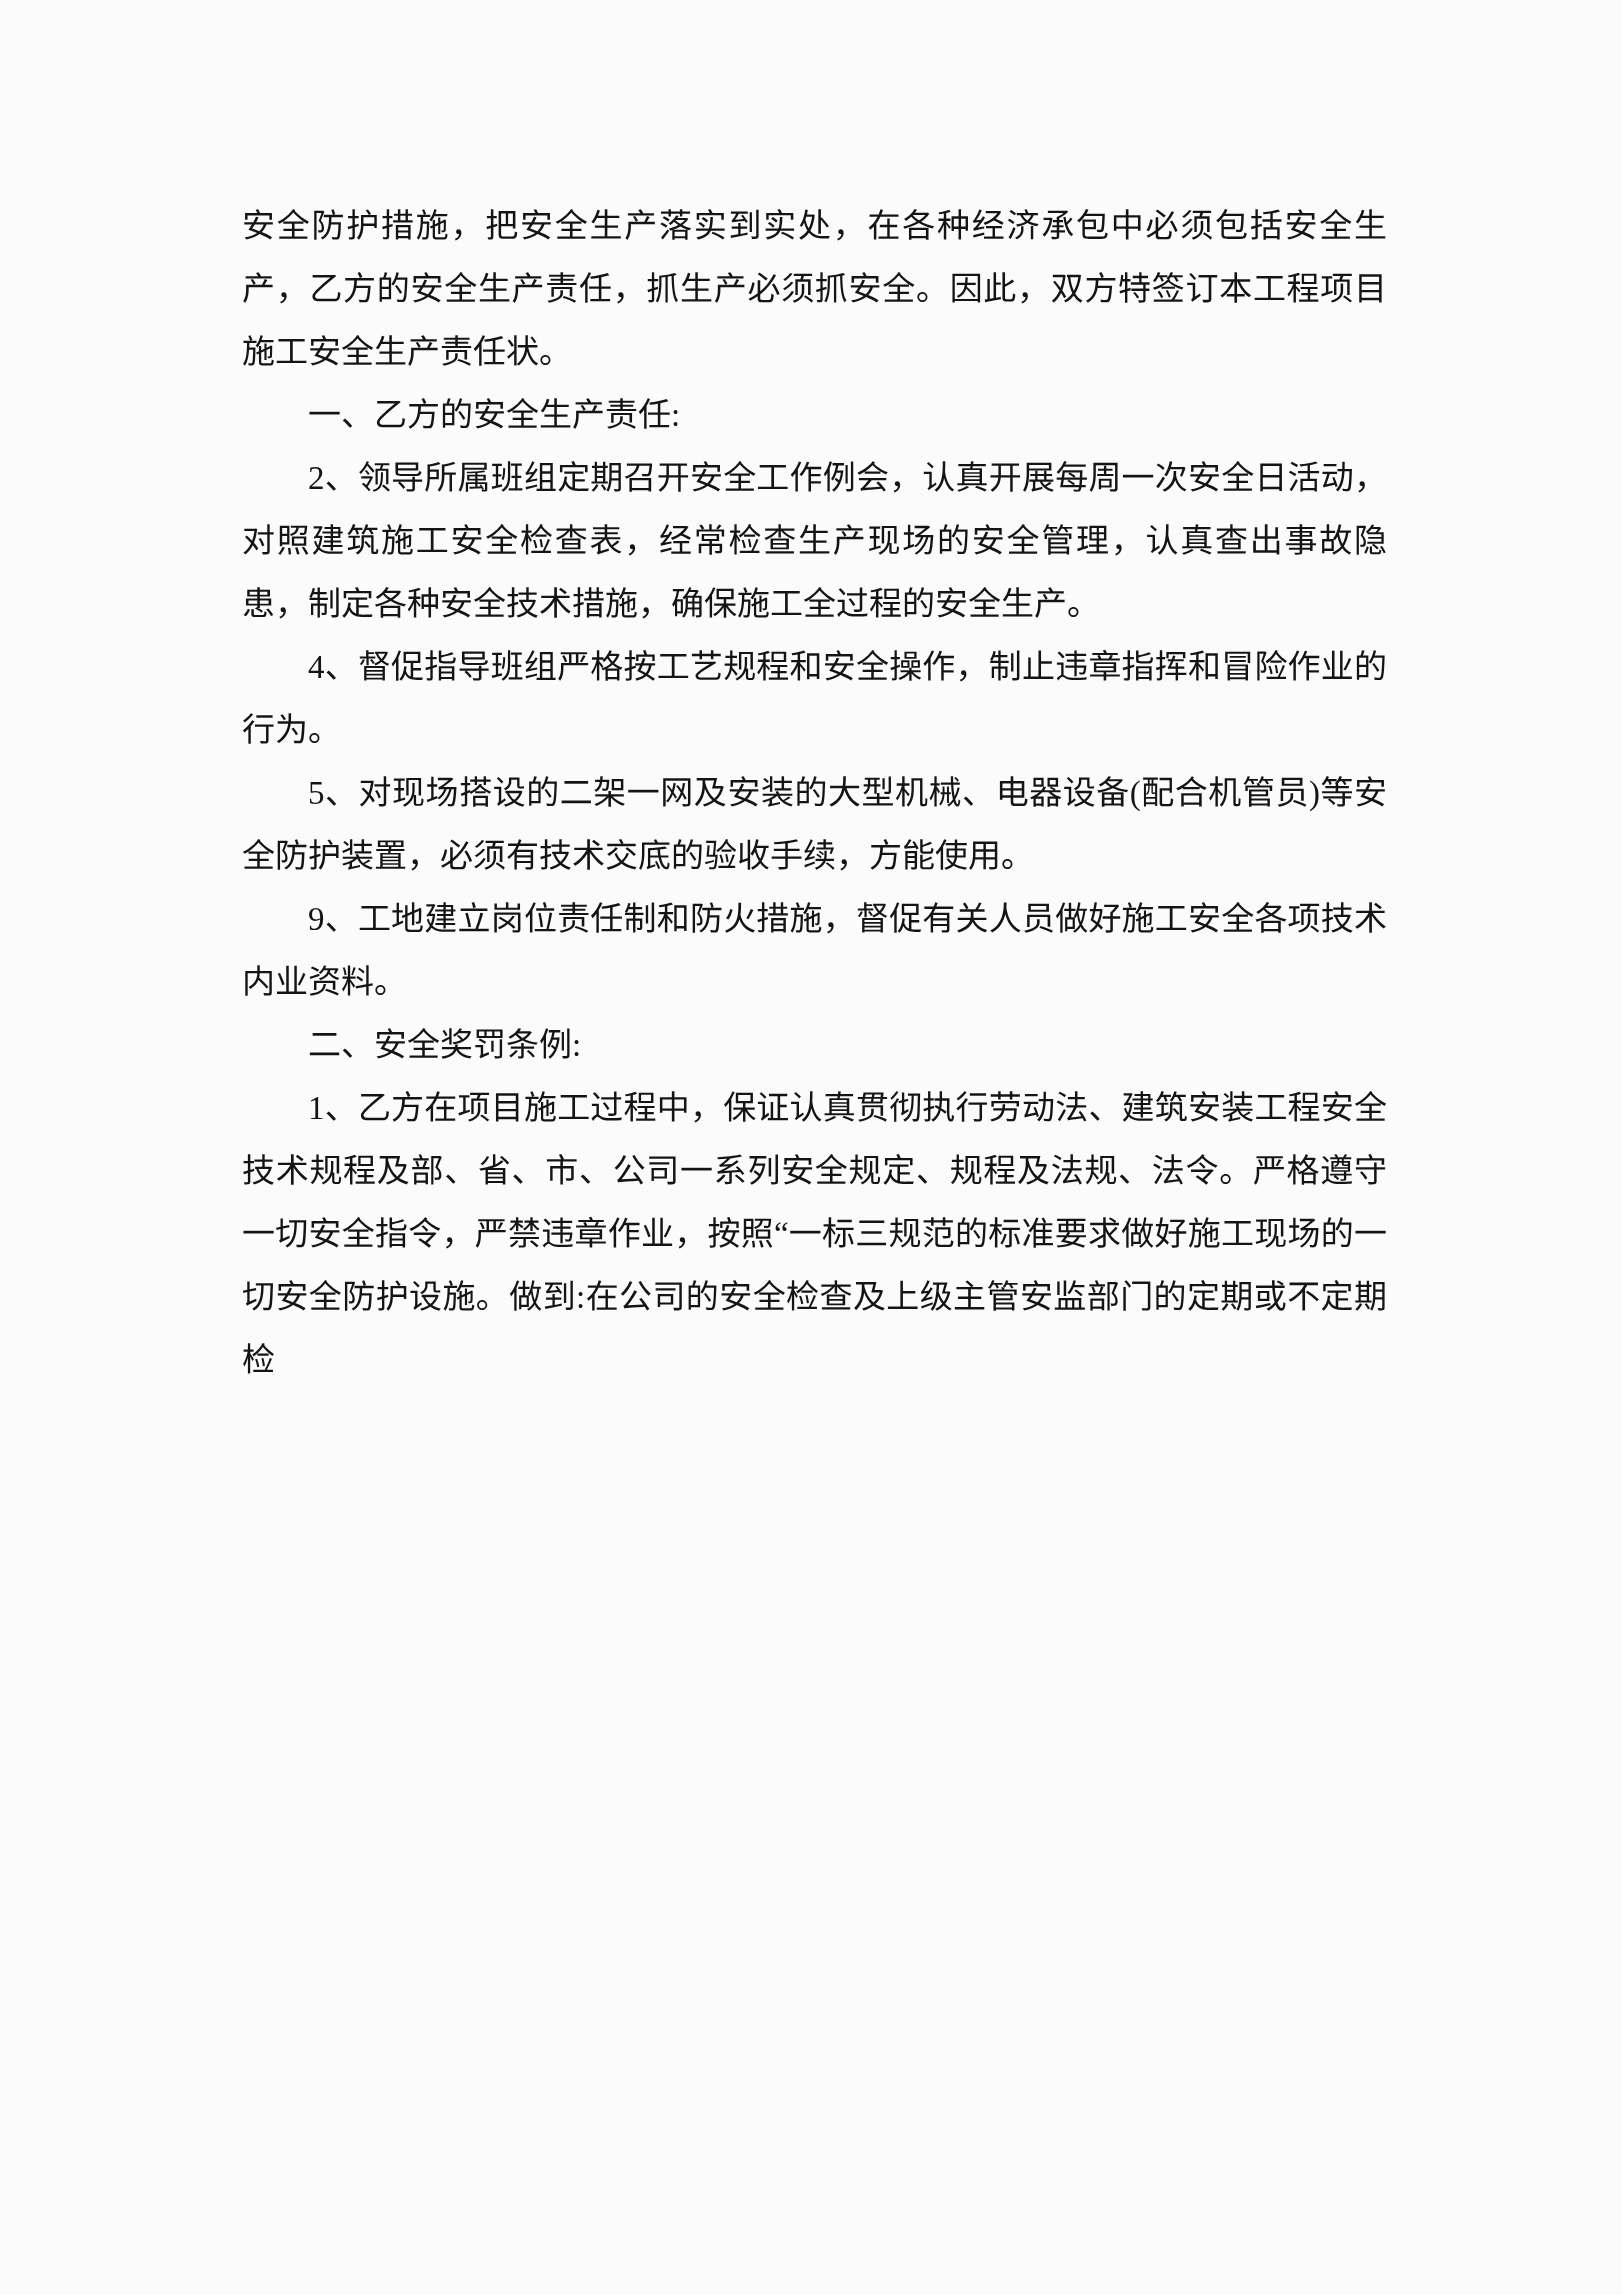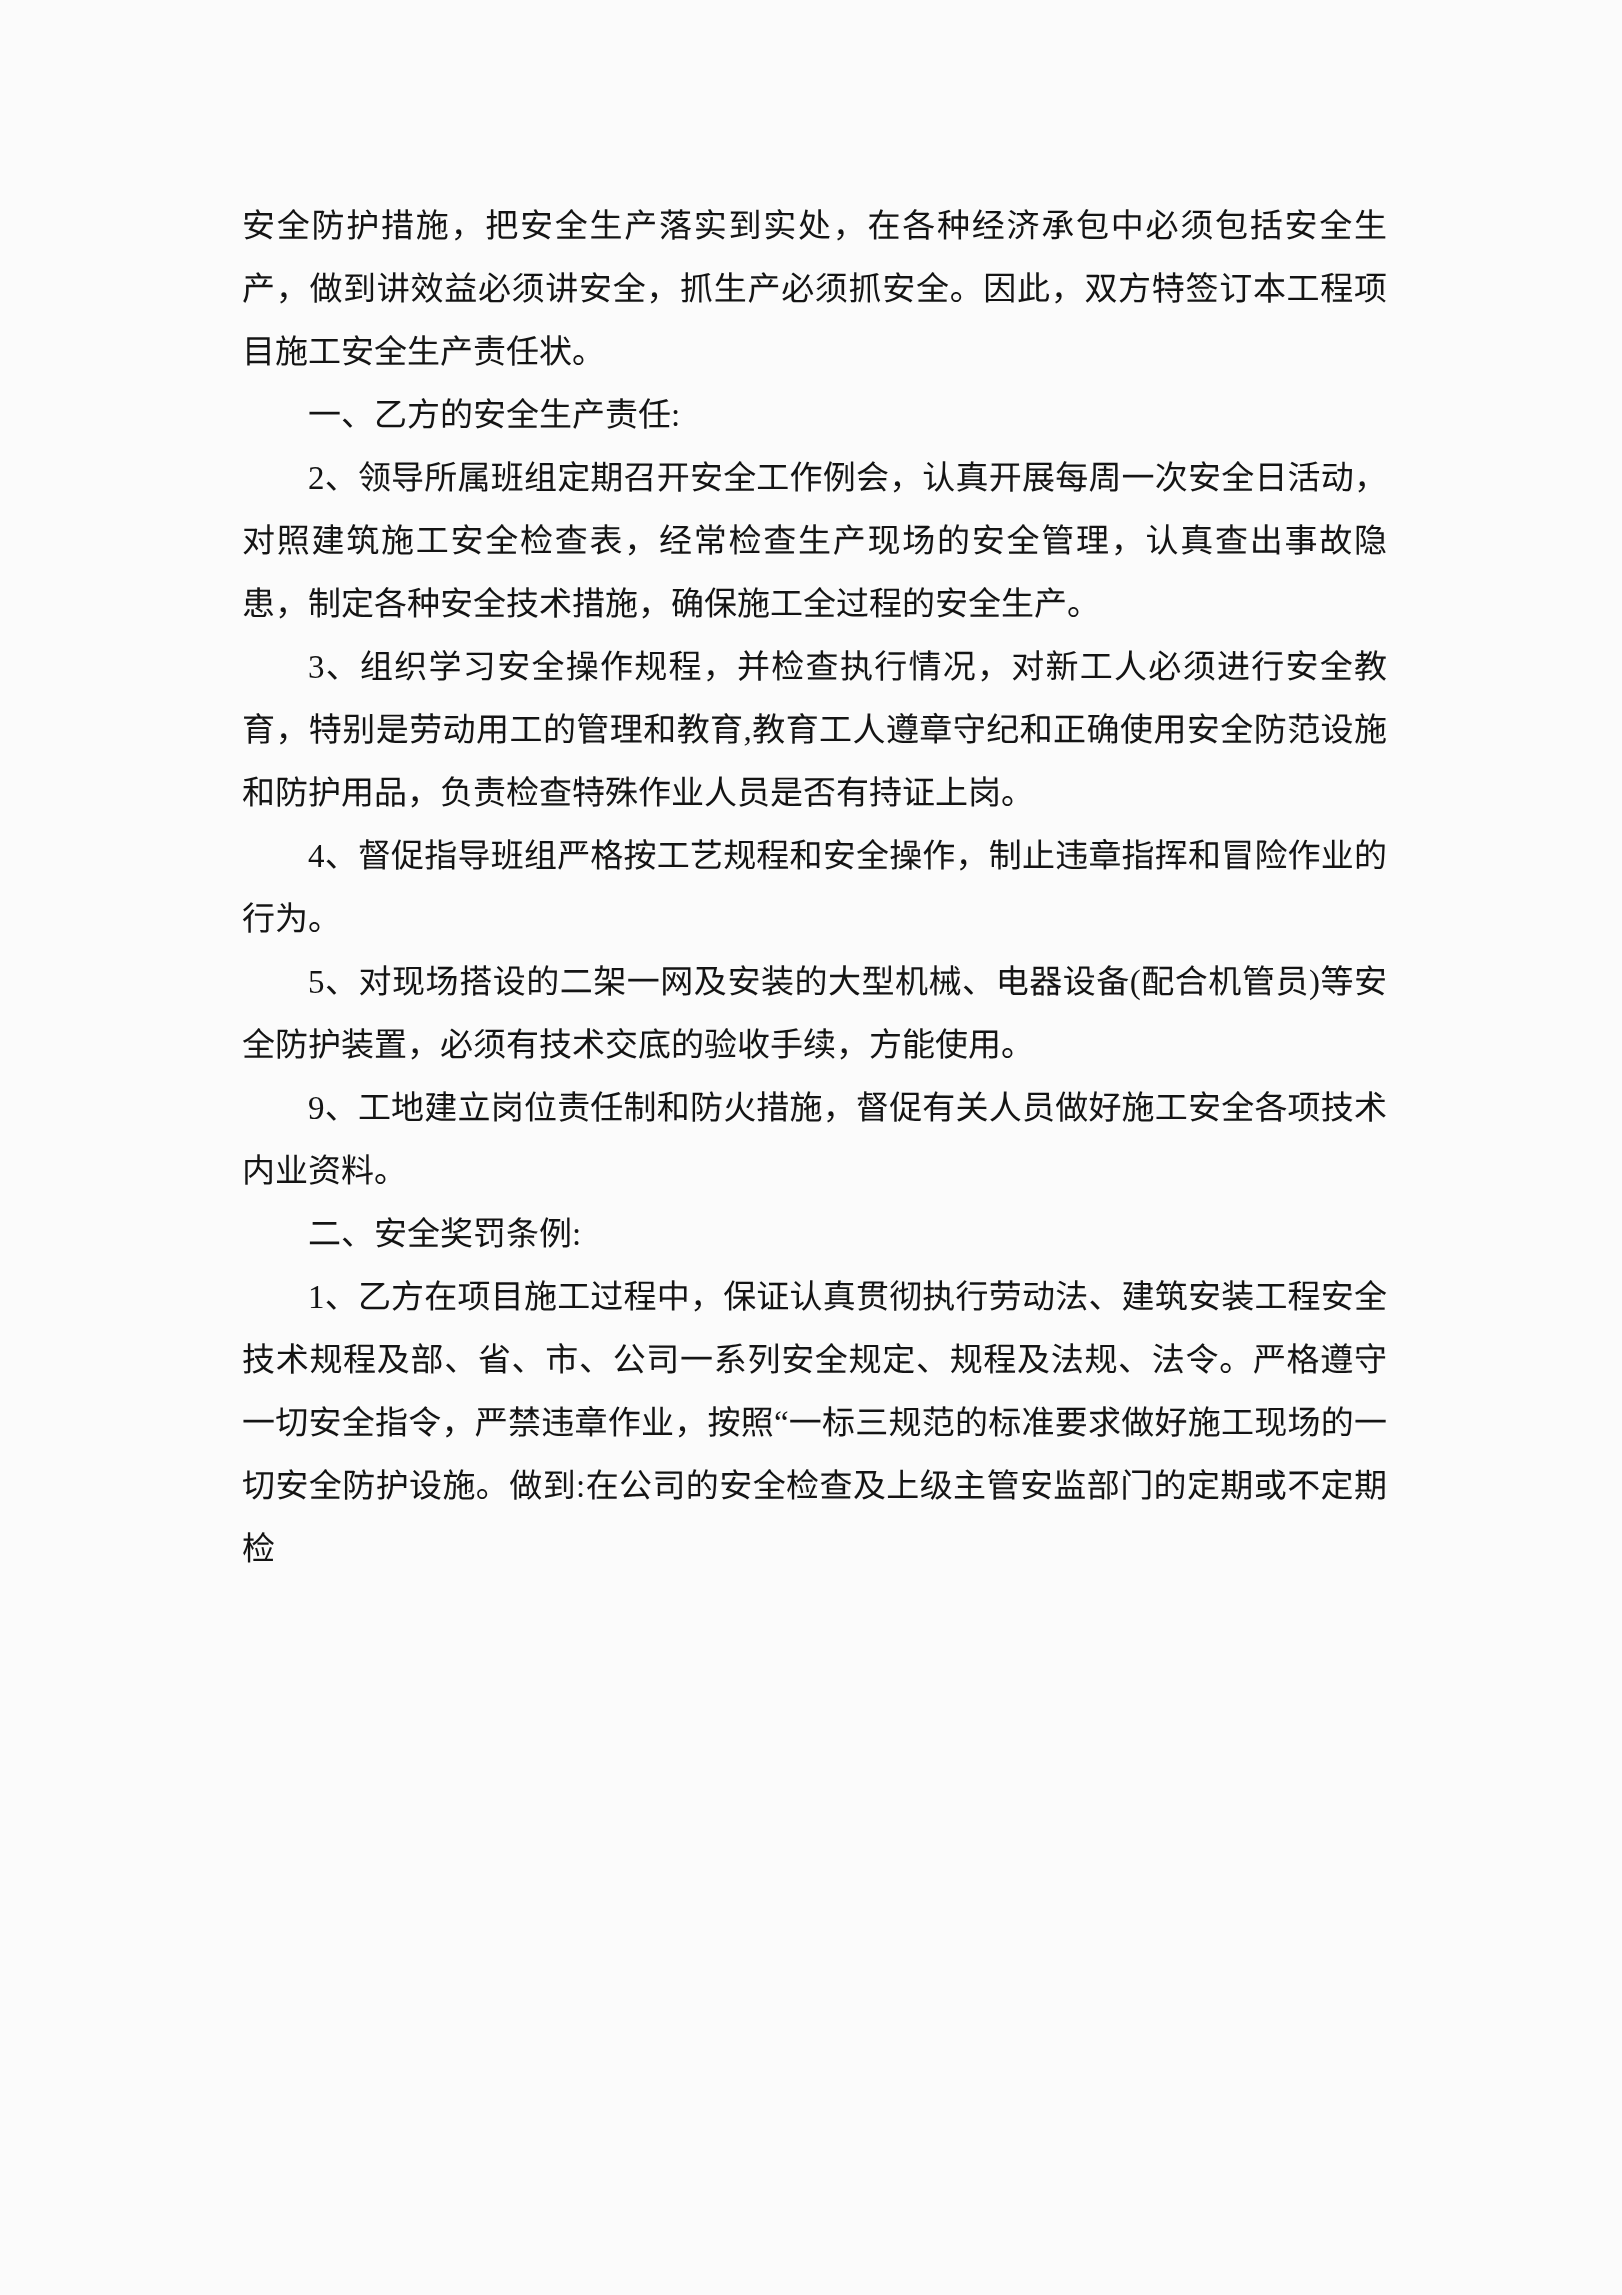--- a/index.html
+++ b/index.html
@@ -36,24 +36,23 @@
     }
     .doc-body p.no-indent {
       text-indent: 0;
     }
   </style>
 </head>
 <body>
 
 <div class="page">
   <div class="doc-body">
-    <p class="no-indent">安全防护措施，把安全生产落实到实处，在各种经济承包中必须包括安全生产，做到讲效益必须讲安全，抓生产必须抓安全。因此，双方特签订本工程项目施工安全生产责任状。</p>
+    <p class="no-indent">安全防护措施，把安全生产落实到实处，在各种经济承包中必须包括安全生产，乙方的安全生产责任，抓生产必须抓安全。因此，双方特签订本工程项目施工安全生产责任状。</p>
     <p>一、乙方的安全生产责任:</p>
     <p>2、领导所属班组定期召开安全工作例会，认真开展每周一次安全日活动，对照建筑施工安全检查表，经常检查生产现场的安全管理，认真查出事故隐患，制定各种安全技术措施，确保施工全过程的安全生产。</p>
-    <p>3、组织学习安全操作规程，并检查执行情况，对新工人必须进行安全教育，特别是劳动用工的管理和教育,教育工人遵章守纪和正确使用安全防范设施和防护用品，负责检查特殊作业人员是否有持证上岗。</p>
     <p>4、督促指导班组严格按工艺规程和安全操作，制止违章指挥和冒险作业的行为。</p>
     <p>5、对现场搭设的二架一网及安装的大型机械、电器设备(配合机管员)等安全防护装置，必须有技术交底的验收手续，方能使用。</p>
     <p>9、工地建立岗位责任制和防火措施，督促有关人员做好施工安全各项技术内业资料。</p>
     <p>二、安全奖罚条例:</p>
     <p>1、乙方在项目施工过程中，保证认真贯彻执行劳动法、建筑安装工程安全技术规程及部、省、市、公司一系列安全规定、规程及法规、法令。严格遵守一切安全指令，严禁违章作业，按照“一标三规范的标准要求做好施工现场的一切安全防护设施。做到:在公司的安全检查及上级主管安监部门的定期或不定期检</p>
   </div>
 </div>
 
 
 </body></html>

